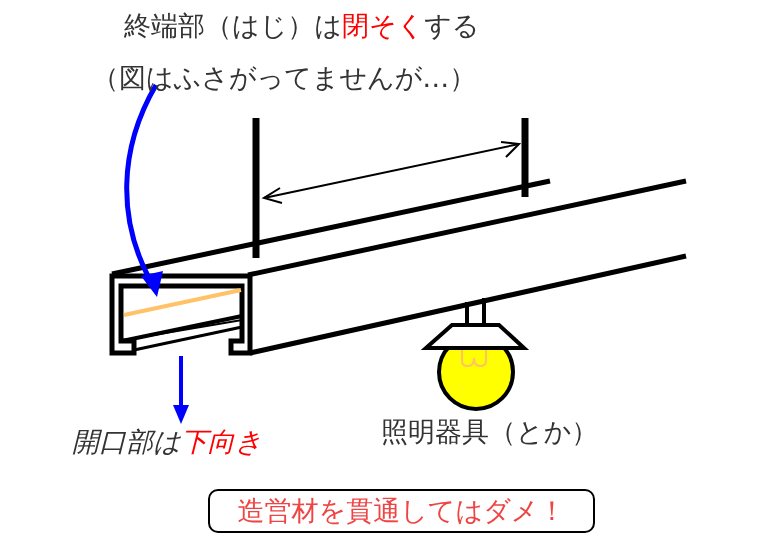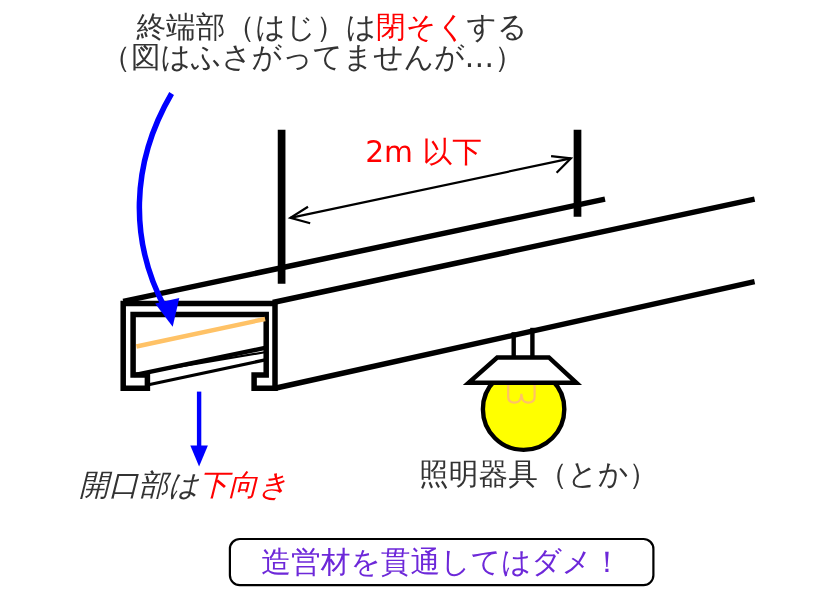--- a/index.html
+++ b/index.html
@@ -4,21 +4,21 @@
 <style>
   html, body { margin: 0; padding: 0; background: #ffffff; }
   #stage { position: relative; width: 764px; height: 550px; overflow: hidden; background: #ffffff;
            font-family: "DejaVu Sans", "Liberation Sans", sans-serif; }
   svg { position: absolute; left: 0; top: 0; }
   .lbl { position: absolute; white-space: nowrap; font-size: 27px; color: #333333; line-height: 1; letter-spacing: 0px; }
   .red { color: #ff0000; }
   .warn-box { position: absolute; left: 208px; top: 489px; width: 387px; height: 44px;
               border: 2px solid #000000; border-radius: 10px; box-sizing: border-box;
               display: flex; align-items: center; justify-content: center; }
-  .warn-box span { font-size: 27px; color: #6d28d9; white-space: nowrap; }
+  .warn-box span { font-size: 27px; color: #ef4444; white-space: nowrap; }
 </style>
 </head>
 <body>
 
 <div id="stage">
 
   <svg width="764" height="550" viewBox="0 0 764 550">
 
     <line x1="256" y1="118" x2="256" y2="258" stroke="#000" stroke-width="7"></line>
     <line x1="525" y1="118" x2="525" y2="197" stroke="#000" stroke-width="7"></line>
@@ -67,25 +67,24 @@
 
       <path d="M462,350 L462,361 Q462,366 468,366 Q474,366 474,358 Q474,366 480,366 Q486,366 486,361 L486,350" fill="none" stroke="#ffc266" stroke-width="2"></path>
 
       <polygon points="452,325 499,325 524,348 426,348" fill="#ffffff" stroke="#000" stroke-width="4" stroke-linejoin="miter"></polygon>
     </g>
   </svg>
 
   <div class="lbl" style="left:124px; top:12px;">
     <span>終端部（はじ）は</span><span class="red">閉そく</span><span>する</span>
   </div>
-  <div class="lbl" style="left:92px; top:39px;">
+  <div class="lbl" style="left:92px; top:64px;">
     <span>（図はふさがってませんが…）</span>
   </div>
 
-  <div class="lbl red" style="left:332px; top:125px;">2m 以下</div>
 
   <div class="lbl" style="left:72px; top:428px;font-style:italic;">
     <span>開口部は</span><span class="red">下向き</span>
   </div>
 
   <div class="lbl" style="left:381px; top:418px;text-align:right;">照明器具（とか）</div>
 
   <div class="warn-box">
     <span>造営材を貫通してはダメ！</span>
   </div>

